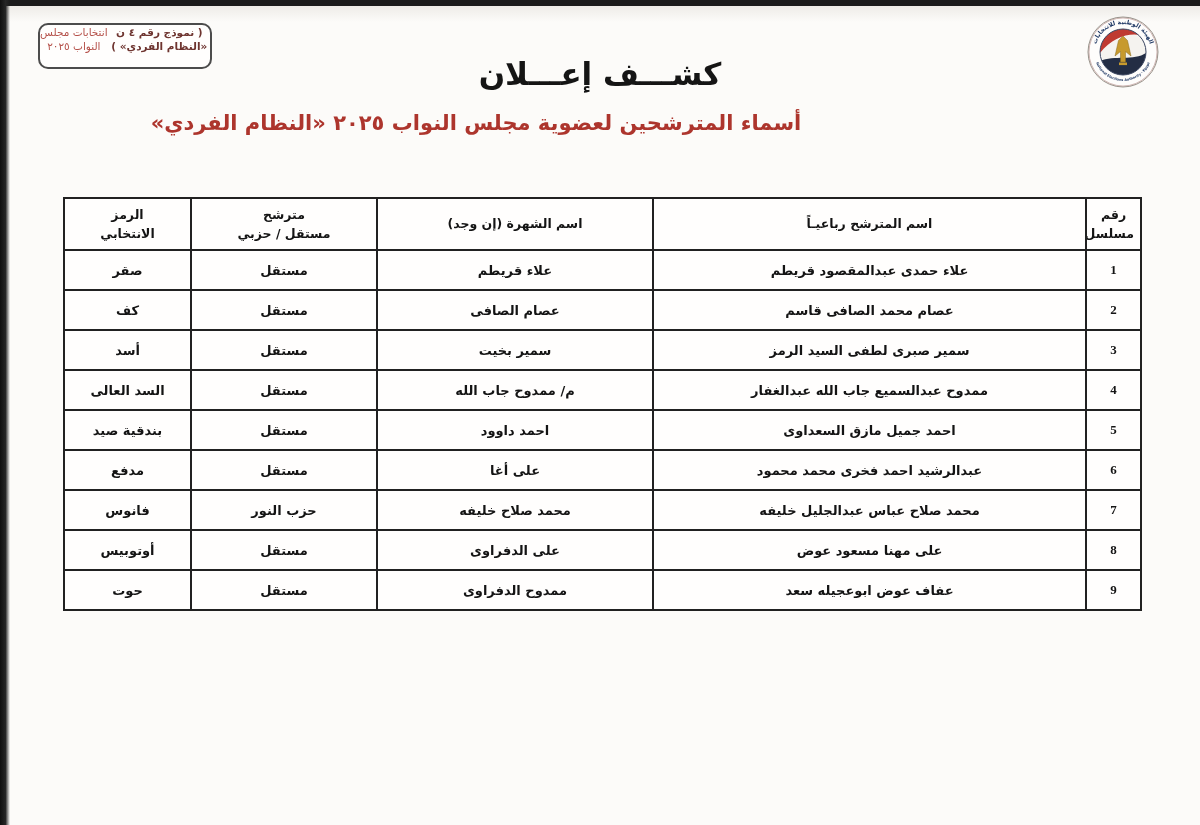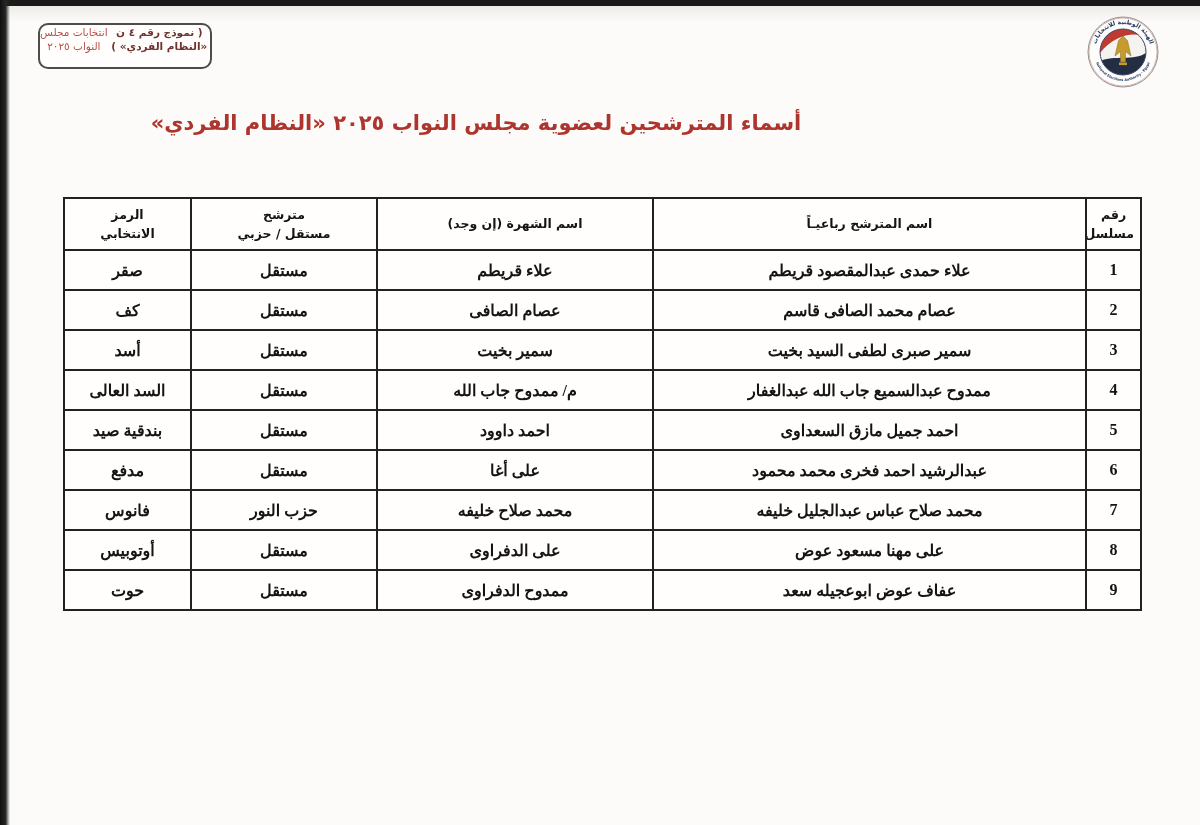--- a/index.html
+++ b/index.html
@@ -40,21 +40,21 @@
   table.candidates {
     position:absolute; left:63px; top:197px; width:1077px;
     border-collapse:collapse; direction:rtl; table-layout:fixed;
     background:#fffefd;
   }
   .candidates th, .candidates td {
     border:2px solid #212121; text-align:center; vertical-align:middle;
     font-weight:bold; color:#141414; padding:0 6px; overflow:hidden;
   }
   .candidates thead th { height:50px; font-size:12.5px; line-height:1.55; white-space:pre-line; }
-  .candidates tbody td { height:38px; font-size:16px;font-family:Liberation Serif, serif; }
+  .candidates tbody td { height:38px; font-size:13px; }
   td.cell-serial { font-family:"Liberation Serif", serif; font-size:15.5px; }
 </style>
 </head>
 <body>
 
 <div id="screen">
 
   <div class="edge-top"></div>
   <div class="top-fade"></div>
   <div class="edge-left"></div>
@@ -87,20 +87,21 @@
         <path d="M14,46 C28,40 48,46 60,38 L60,60 L14,60 Z" fill="#232d44"></path>
         <g>
           <path d="M37,21 L32.5,25.5 L29,41 L34.5,36.5 L34.5,47 L39.5,47 L39.5,36.5 L45,41 L41.5,25.5 Z" fill="#c79a2e" stroke="#8a6a1d" stroke-width="0.5"></path>
           <rect x="33" y="47.5" width="8" height="2.6" fill="#c79a2e"></rect>
         </g>
       </g>
       <circle cx="37" cy="37" r="23" fill="none" stroke="#3a4560" stroke-width="1"></circle>
     </svg>
   </div>
 
+  <div class="title">كشـــف إعـــلان</div>
   <div class="subtitle">أسماء المترشحين لعضوية مجلس النواب ٢٠٢٥ «النظام الفردي»</div>
 
   <table class="candidates">
     <colgroup>
       <col style="width:55px">
         <col style="width:433px">
         <col style="width:276px">
         <col style="width:186px">
         <col style="width:127px">
     </colgroup>
@@ -126,21 +127,21 @@
         </tr>
         <tr>
           <td class="cell-serial">2</td>
           <td class="cell-name">عصام محمد الصافى قاسم</td>
           <td class="cell-nickname">عصام الصافى</td>
           <td class="cell-party">مستقل</td>
           <td class="cell-symbol">كف</td>
         </tr>
         <tr>
           <td class="cell-serial">3</td>
-          <td class="cell-name">سمير صبرى لطفى السيد بخيت</td>
+          <td class="cell-name">سمير صبرى لطفى السيد الرمز</td>
           <td class="cell-nickname">سمير بخيت</td>
           <td class="cell-party">مستقل</td>
           <td class="cell-symbol">أسد</td>
         </tr>
         <tr>
           <td class="cell-serial">4</td>
           <td class="cell-name">ممدوح عبدالسميع جاب الله عبدالغفار</td>
           <td class="cell-nickname">م/ ممدوح جاب الله</td>
           <td class="cell-party">مستقل</td>
           <td class="cell-symbol">السد العالى</td>

